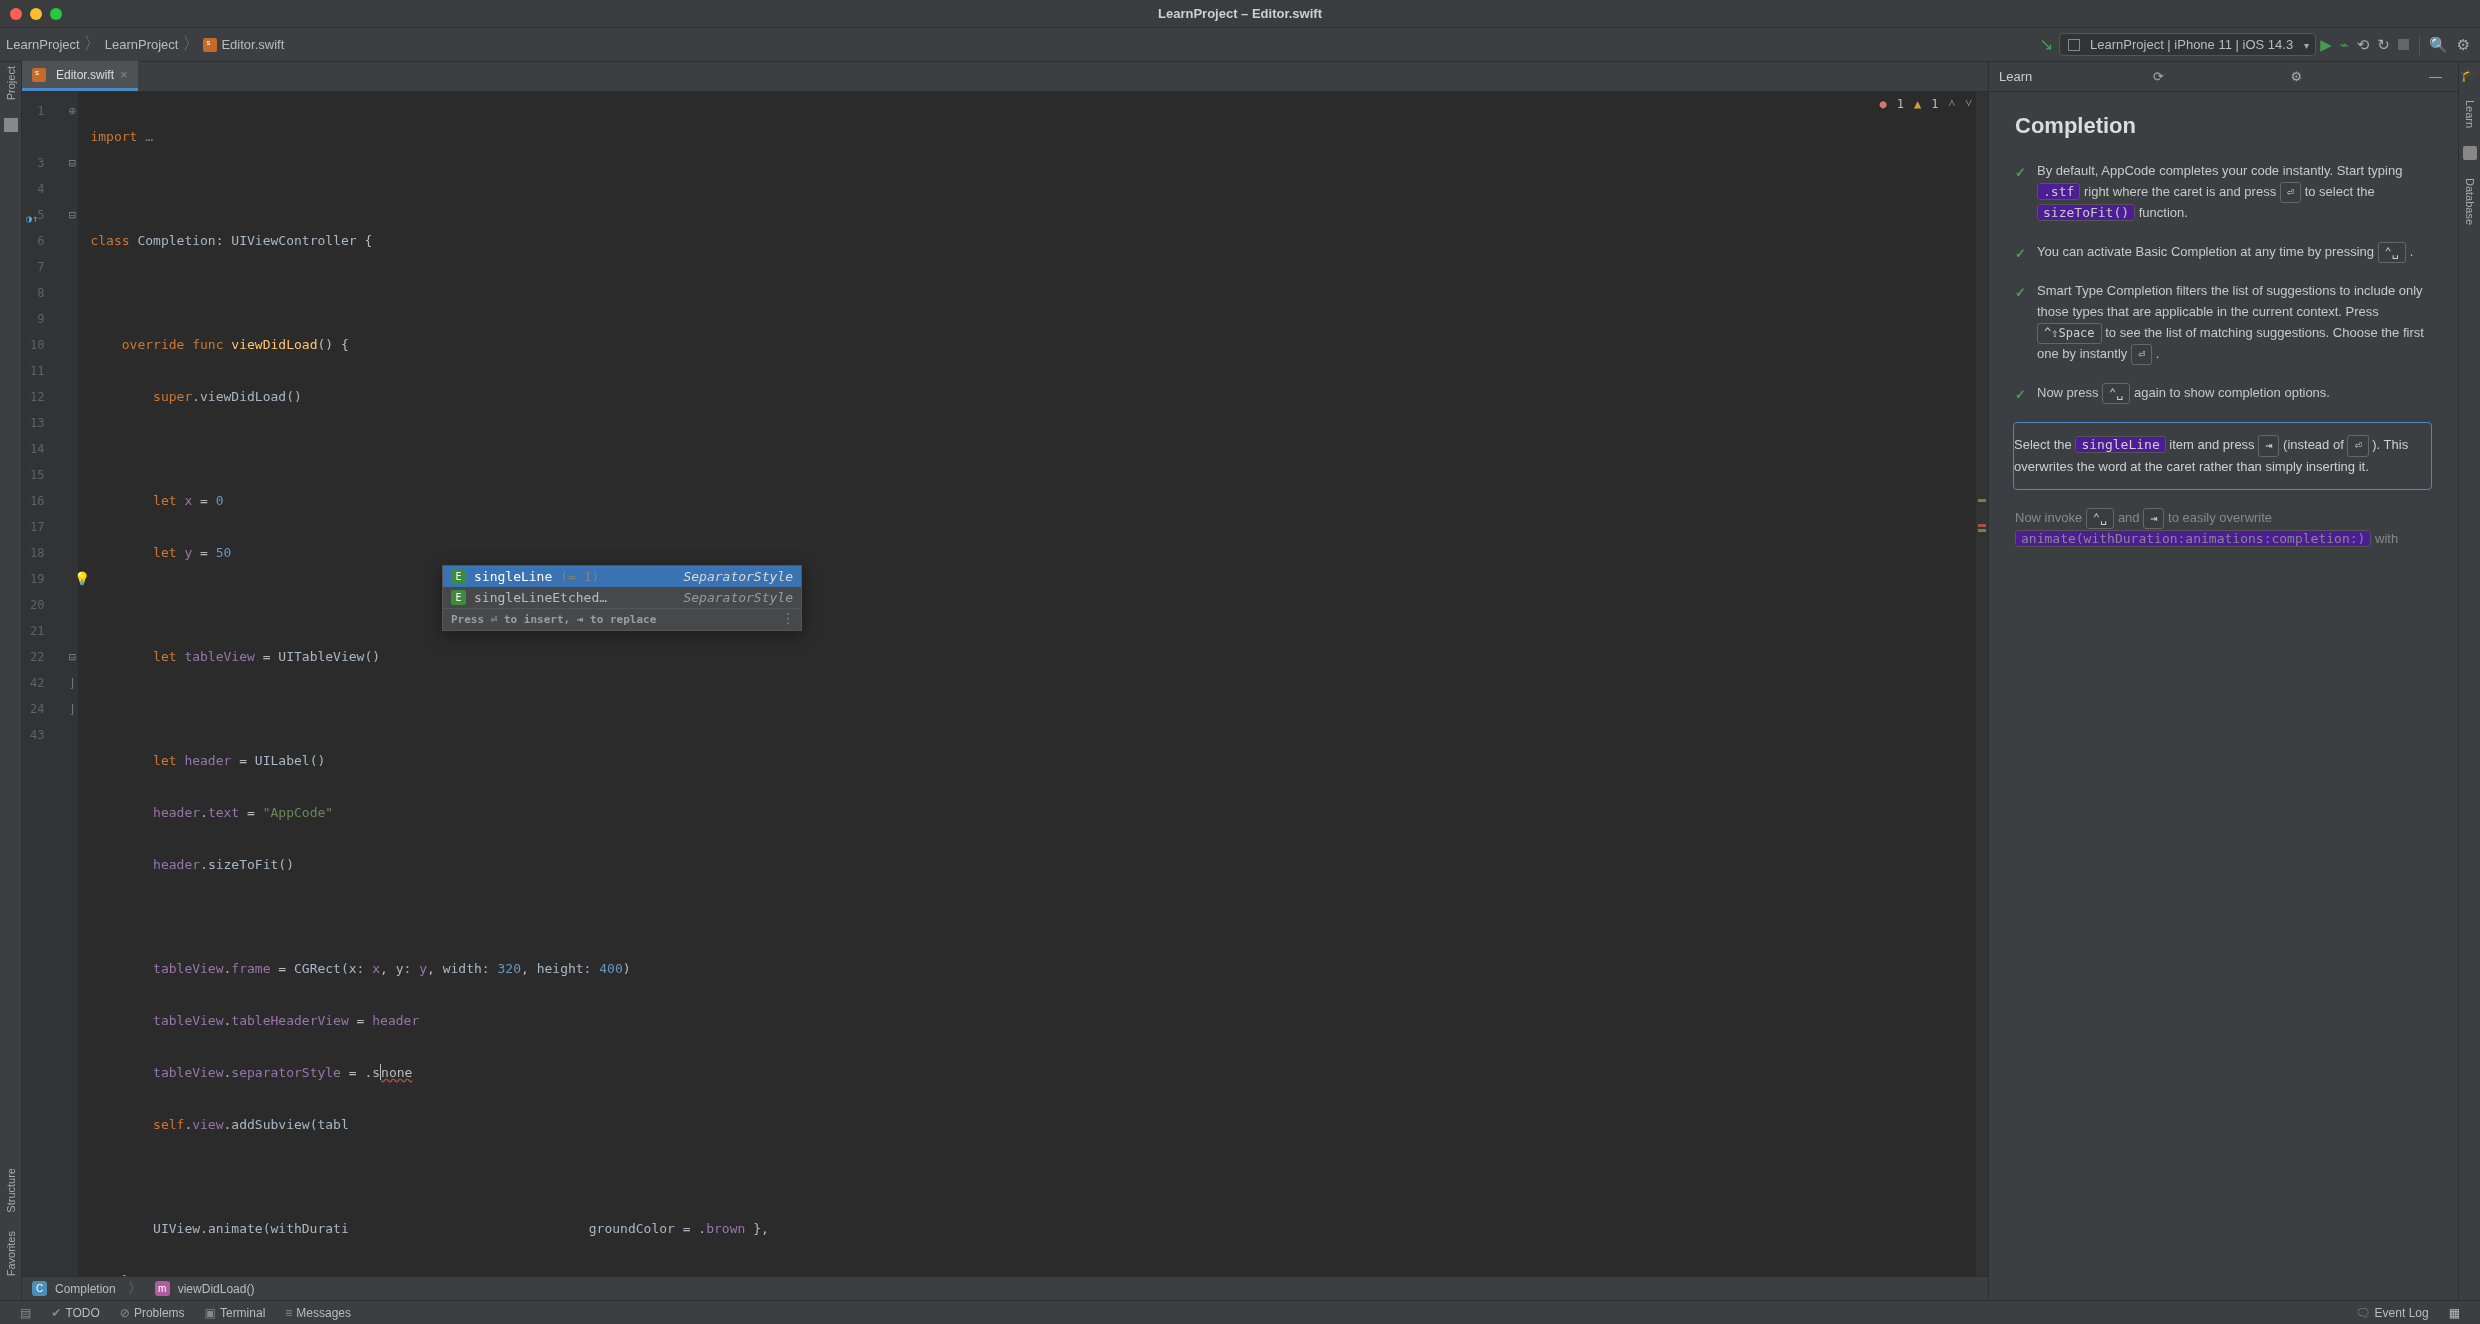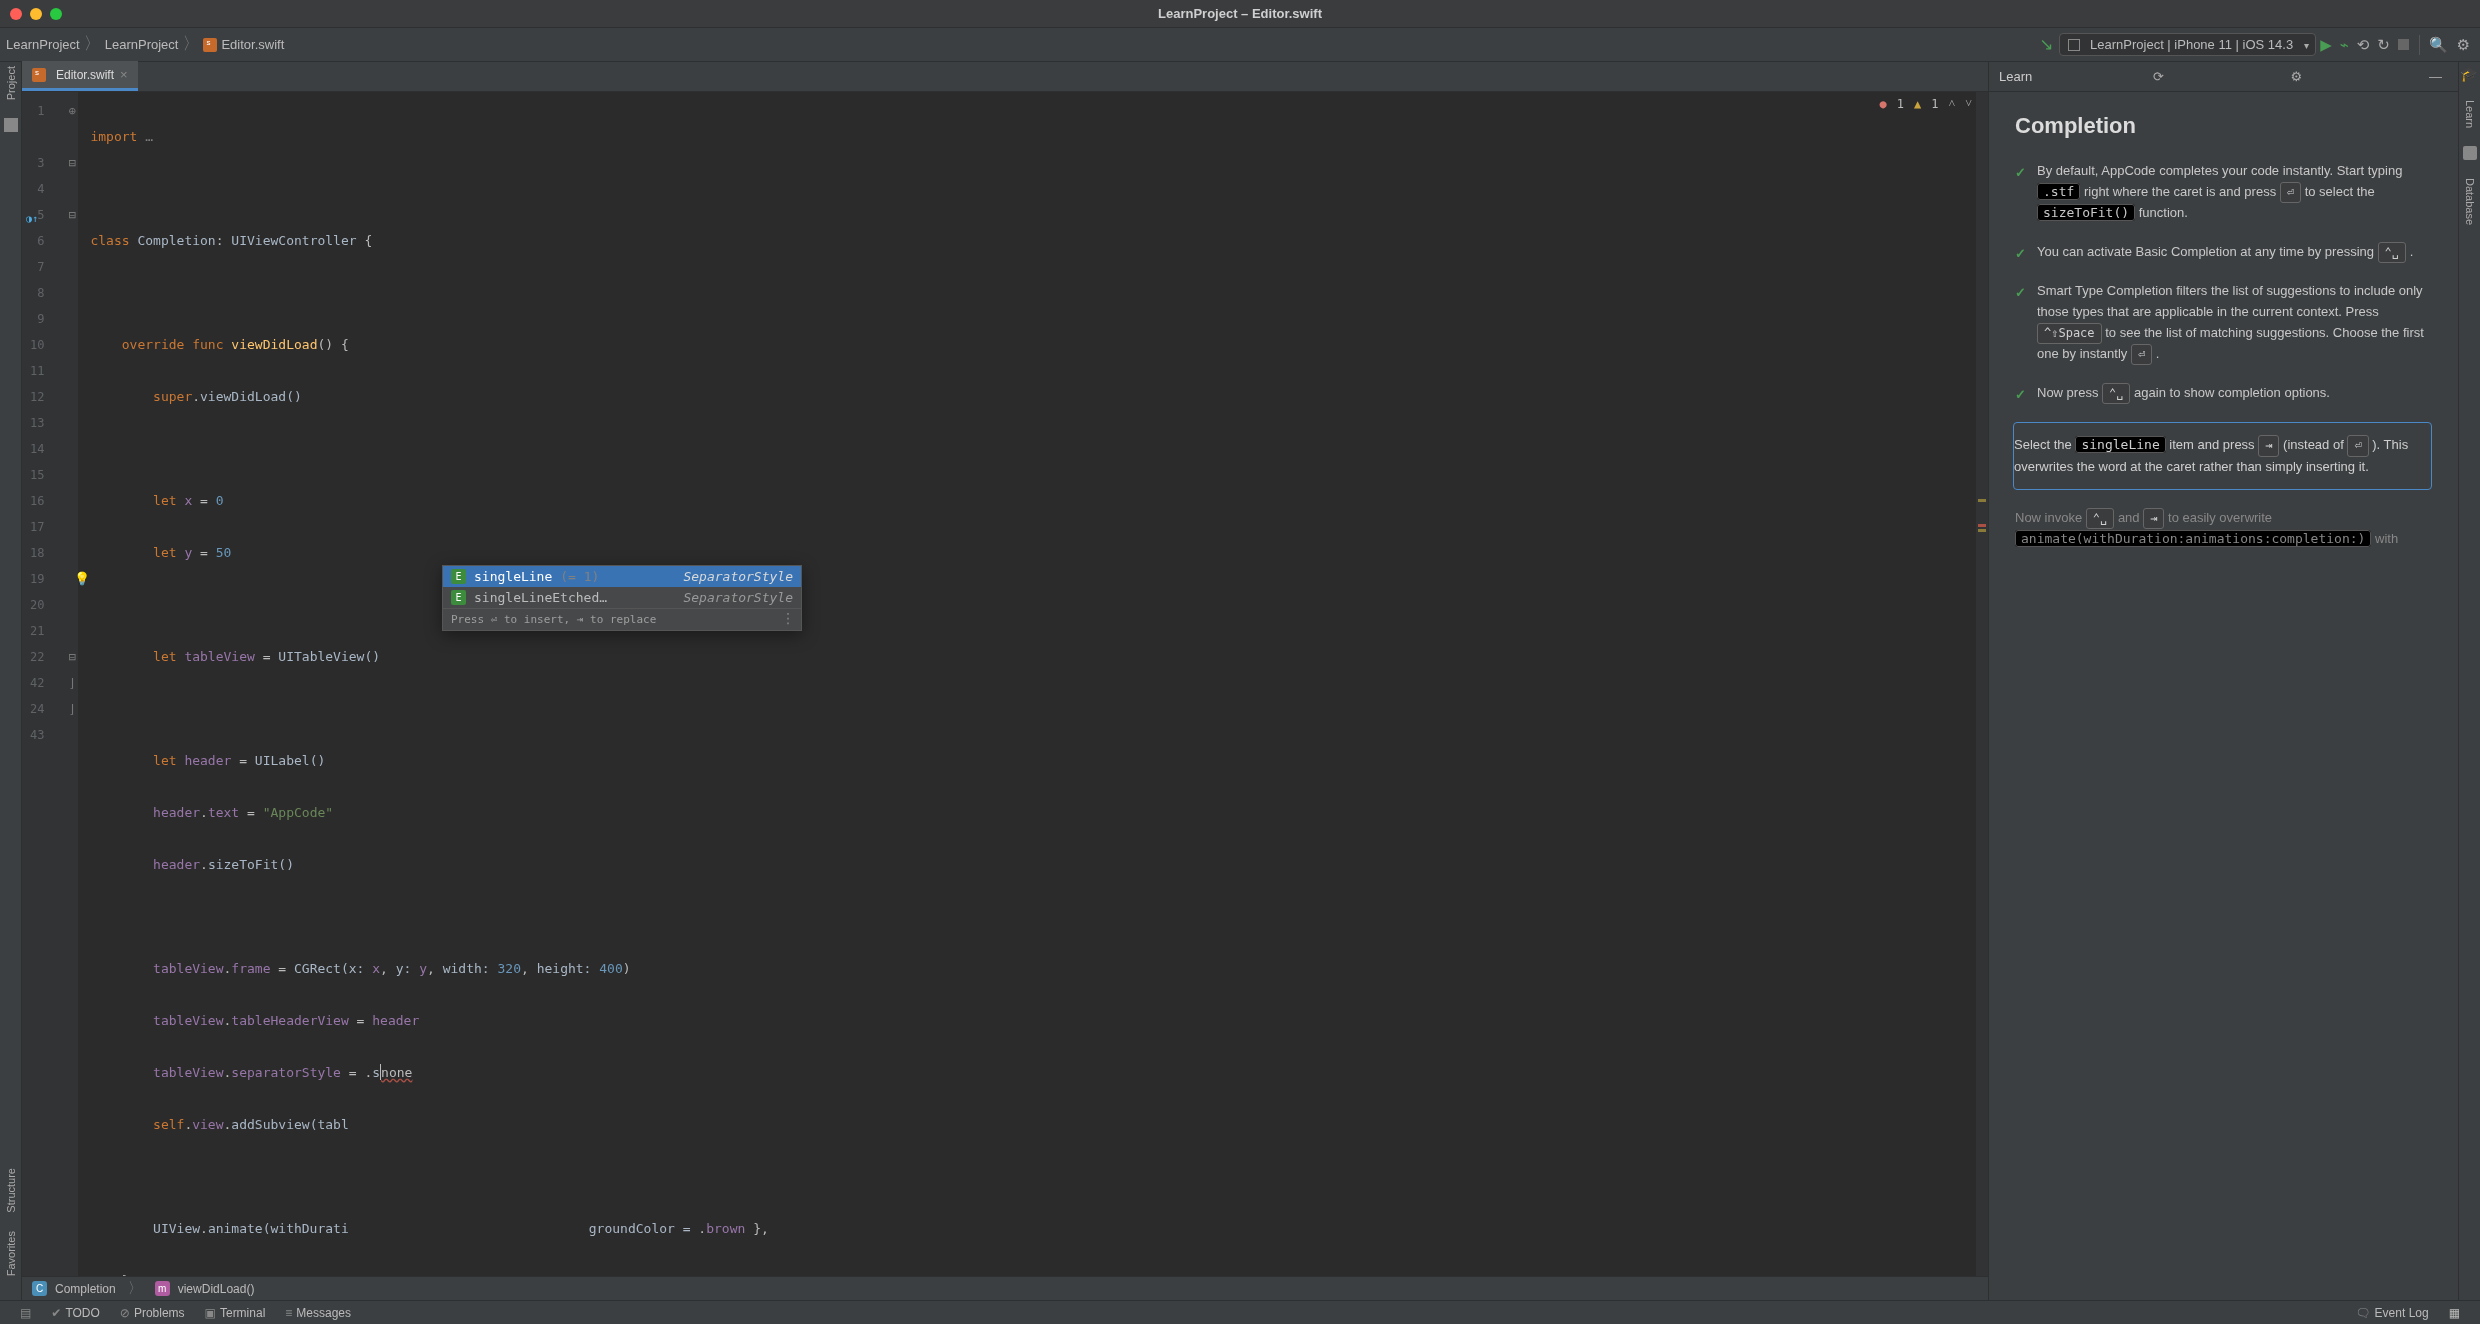--- a/index.html
+++ b/index.html
@@ -130,21 +130,21 @@
           width:360px; background:#46484a; border:1px solid #555;
           box-shadow:0 4px 16px rgba(0,0,0,.4); font-size:13px;}
   .popup .item{ display:flex; align-items:center; padding:3px 8px; gap:8px;}
   .popup .item.sel{ background:var(--selection); color:#fff;}
   .popup .badge{ width:15px;height:15px; background:#3d8b3d; color:#fff;
                  font-size:10px; display:flex;align-items:center;justify-content:center;
                  border-radius:2px;}
   .popup .right{ margin-left:auto; font-style:italic; color:#999;}
   .popup .item.sel .right{ color:#d8d8d8;}
   .popup .hint{ padding:4px 8px; color:#9e9e9e; font-size:11px;
-                border-top:1px solid #555;}
+                border-top:1px solid #555;font-weight:bold;}
   .popup .dots{ position:absolute; right:6px; bottom:4px; color:#888; font-size:14px;}
 
   
   .bcrumb{ height:24px; background:var(--bg-darker); border-top:1px solid #2d2f30;
            display:flex; align-items:center; padding-left:10px; gap:8px;
            font-size:12px; color:#bbb;}
   .bcrumb .pill{ width:15px;height:15px;border-radius:3px;
                  display:inline-flex;align-items:center;justify-content:center;
                  font-size:10px; color:#fff;}
   .pill-c{background:#4a8fb8;} .pill-m{background:#b05ca0;}
@@ -158,21 +158,21 @@
   .learn-body{ flex:1; overflow-y:auto; padding:16px 24px 30px 26px; line-height:1.6;}
   .learn-body h2{ margin:0 0 18px 0; font-size:22px; font-weight:600; color:#dcdcdc;}
   .lstep{ position:relative; padding-left:22px; margin-bottom:18px; color:#c8c8c8;}
   .lstep .tick{ position:absolute; left:0; top:2px; color:var(--green); font-weight:bold;}
   .kbd{ display:inline-block; padding:0 6px; border:1px solid #666;
         border-radius:3px; background:#3a3c3e; font-family:monospace;
         font-size:12px; color:#d0d0d0; min-width:14px; text-align:center;}
   .task{ border:1px solid #4a88c7; border-radius:4px; padding:12px 0;
          margin:8px 2px 18px -2px; color:#cfcfcf;}
   .dim{ color:#888;}
-  .code-inline{ font-family:monospace; background:#000000;
+  .code-inline{ font-family:monospace; background:#4c1d95;
                 border:1px solid #555;border-radius:3px; padding:0 5px;}
 
   
   .statusbar{ height:24px; background:var(--bg-darker);
               border-top:1px solid #2d2f30; display:flex; align-items:center;
               padding:0 10px; font-size:12px; color:#bbb;}
   .statusbar .item{ display:flex; align-items:center; gap:4px; padding:0 10px;
                     cursor:pointer;}
   .statusbar .spacer{ flex:1;}
   .sb-ico{ color:#888;}

